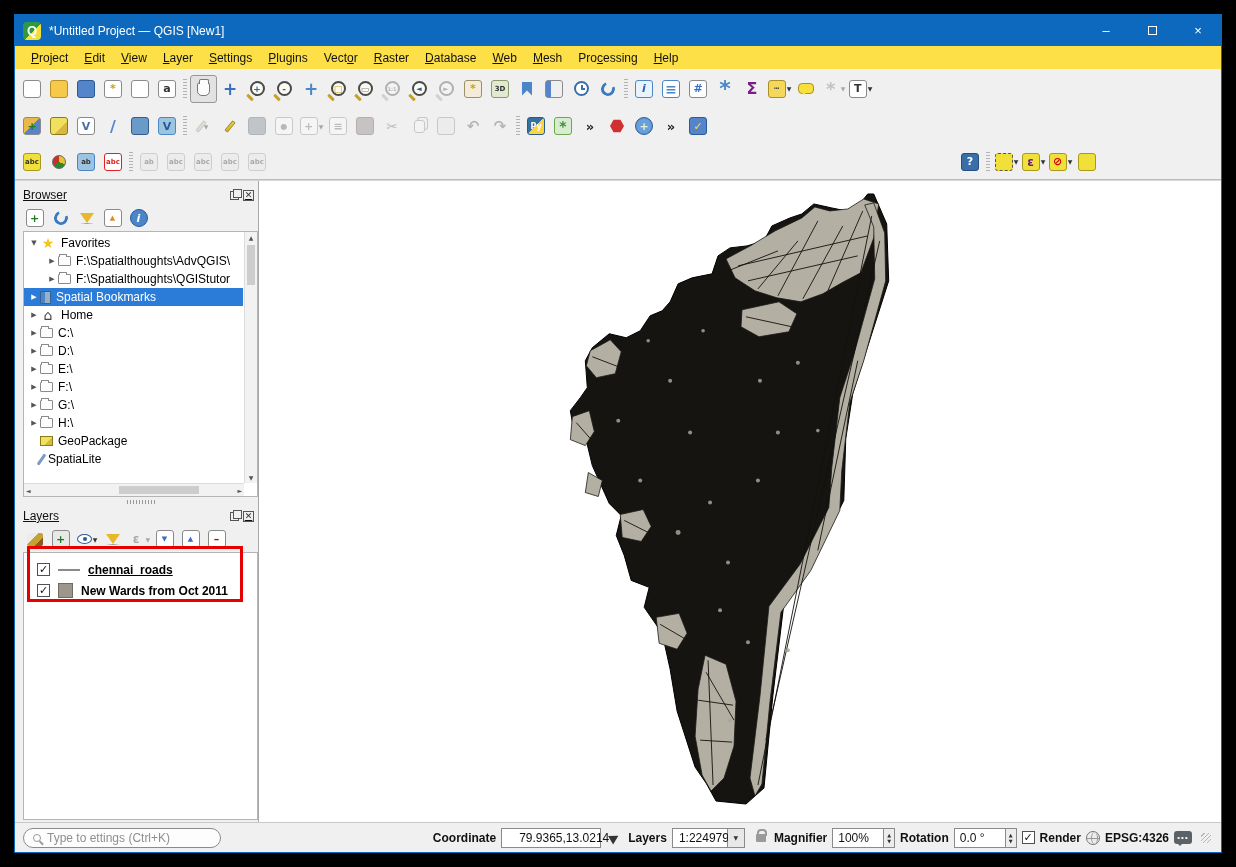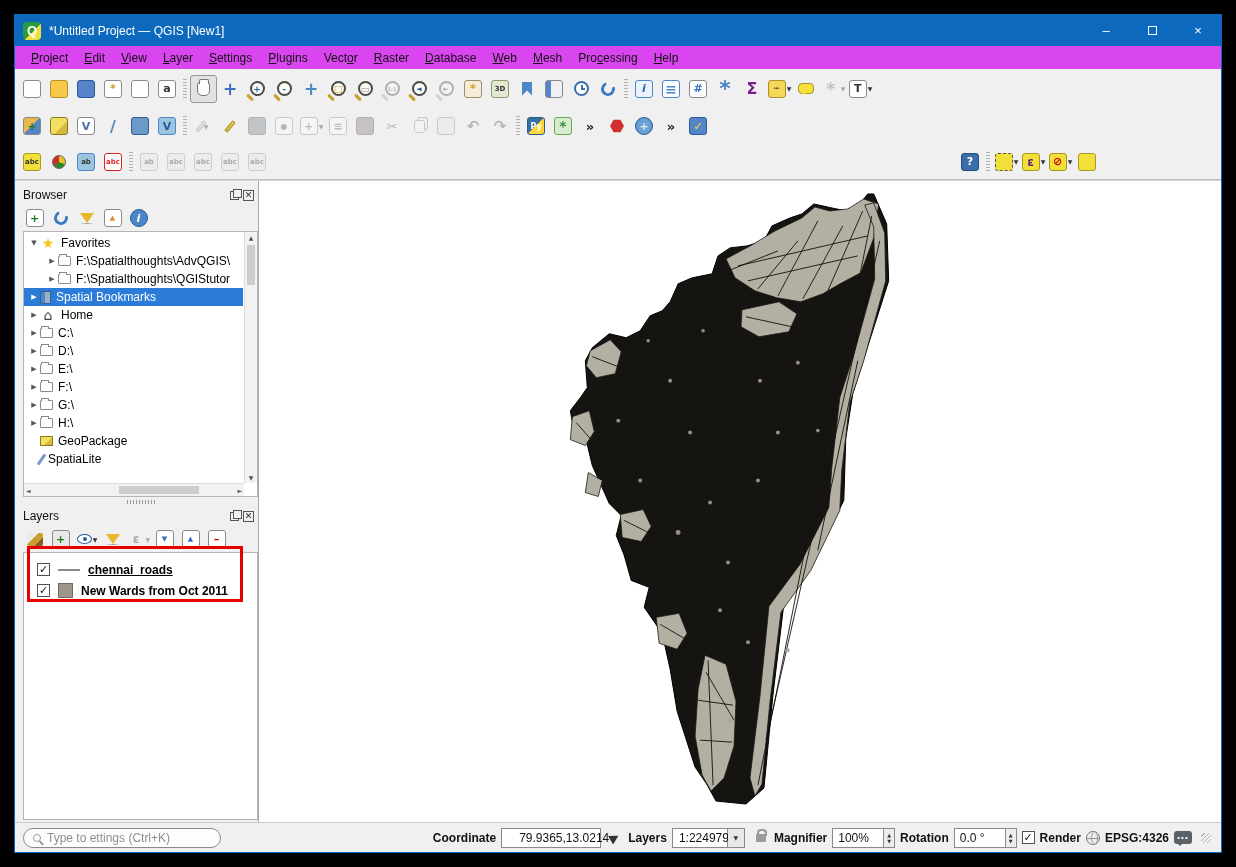--- a/index.html
+++ b/index.html
@@ -6,21 +6,21 @@
   *{box-sizing:border-box;}
   .window{position:absolute;left:14px;top:14px;width:1208px;height:839px;background:#f0f0f0;border:1px solid #0d69be;display:flex;flex-direction:column;overflow:hidden;}
   
   .titlebar{height:31px;background:#0d69be;color:#fff;display:flex;align-items:center;padding-left:8px;flex:none;}
   .qlogo{width:18px;height:18px;border-radius:4px;background:linear-gradient(135deg,#2d9a3f 0 55%,#f0e03a 55% 100%);color:#fff;font-weight:bold;font-size:13px;display:flex;align-items:center;justify-content:center;margin-right:8px;}
   .wtitle{font-size:12px;}
   .wbtns{margin-left:auto;display:flex;height:31px;}
   .wbx{width:46px;height:31px;display:flex;align-items:center;justify-content:center;color:#fff;font-size:13px;}
   .maxsq{width:9px;height:9px;border:1px solid #fff;display:inline-block;}
   
-  .menubar{height:23px;display:flex;align-items:center;padding-left:8px;font-size:12px;color:#111;flex:none;background:#d946ef;}
+  .menubar{height:23px;display:flex;align-items:center;padding-left:8px;font-size:12px;color:#111;flex:none;background:#fde047;}
   .menu-item{padding:3px 8px;white-space:nowrap;}
   
   .toolbars{flex:none;background:#f0f0f0;border-bottom:1px solid #bdbdbd;padding:1px 2px;}
   .tb-row{display:flex;align-items:center;height:37px;padding-left:2px;}
   .tb-row.r2{height:38px;}
   .tb-row.r3{height:33px;}
   .tb{width:27px;height:28px;display:flex;align-items:center;justify-content:center;border:1px solid transparent;border-radius:3px;flex:none;}
   .tb.active{background:#e2e2e2;border:1px solid #979797;}
   .tb.disabled{opacity:.38;filter:grayscale(.85);}
   .tb.plain .icb{background:transparent;border:none;}
@@ -47,21 +47,21 @@
   .icb.brush{width:16px;height:13px;border:none;background:linear-gradient(135deg,#ecece4 0 40%,#c8a030 40% 70%,#8a5a20 70% 100%);border-radius:2px;}
   .icb.bkm{width:10px;height:14px;background:#4a86c8;border:none;border-radius:0;clip-path:polygon(0 0,100% 0,100% 100%,50% 65%,0 100%);}
   .caret{font-size:6px;color:#333;margin-left:1px;font-family:"DejaVu Sans",sans-serif;}
   .spacer{margin-left:auto;}
   
   .main{flex:1;display:flex;min-height:0;border-top:1px solid #d7d7d7;}
   .dock{width:243px;flex:none;display:flex;flex-direction:column;padding:4px 0 2px 8px;background:#f0f0f0;}
   .panel{display:flex;flex-direction:column;min-height:0;position:relative;}
   .panel.browser{height:312px;flex:none;}
   .panel.layers{flex:1;}
-  .phead{height:20px;display:flex;align-items:center;font-size:12px;color:#111;flex:none;}
+  .phead{height:20px;display:flex;align-items:center;font-size:12px;color:#111;flex:none;text-decoration:underline;}
   .pbtns{margin-left:auto;display:flex;gap:4px;padding-right:4px;align-items:center;}
   .float-ic{width:9px;height:9px;border:1px solid #555;position:relative;background:#f0f0f0;}
   .float-ic::before{content:"";position:absolute;left:2px;top:-3px;width:7px;height:7px;border:1px solid #555;background:#f0f0f0;}
   .close-ic{width:11px;height:11px;border:1px solid #555;display:flex;align-items:center;justify-content:center;font-size:9px;color:#333;line-height:1;}
   .ptools{height:26px;display:flex;align-items:center;gap:2px;flex:none;padding:1px 0;}
   .ptools .tb{width:24px;height:24px;}
   .tree{flex:1;background:#fff;border:1px solid #b5b5b5;position:relative;overflow:hidden;font-size:12px;min-height:0;}
   .tree-inner{position:absolute;inset:2px 14px 14px 0;overflow:hidden;}
   .tree-row{display:flex;align-items:center;height:18px;white-space:nowrap;}
   .tree-row.sel{background:#2a7cd8;color:#fff;}

